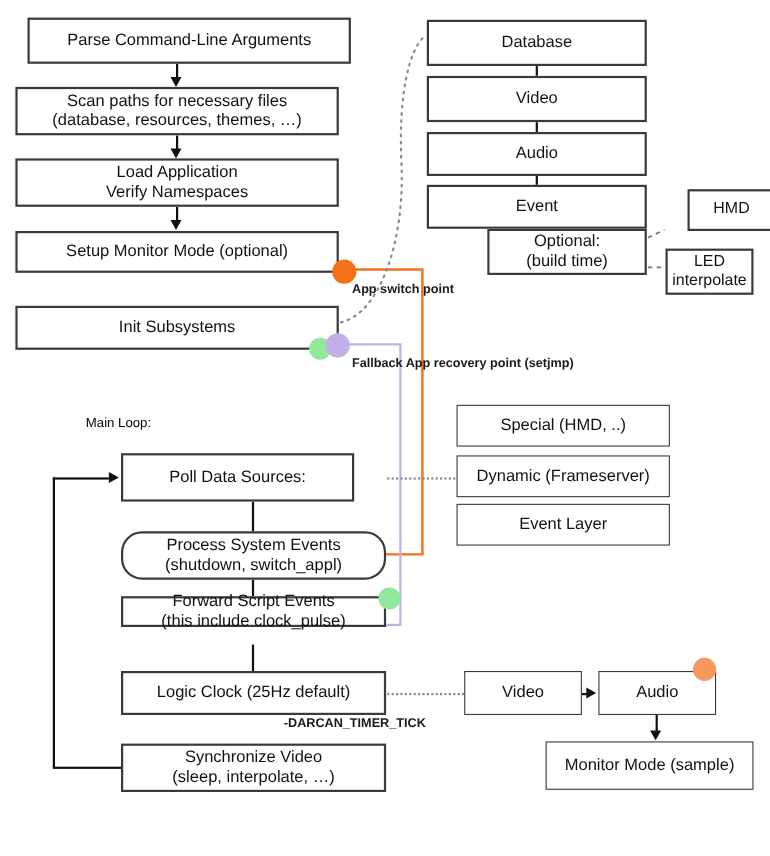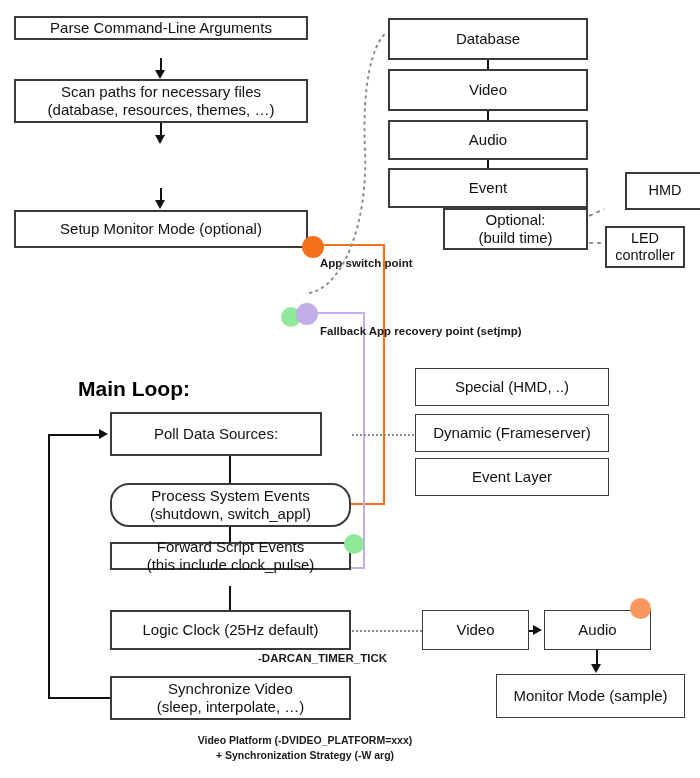--- a/index.html
+++ b/index.html
@@ -96,22 +96,22 @@
   .label {
     position: absolute;
     font-size: 11.5px;
     font-weight: bold;
     color: #1a1a1a;
     white-space: nowrap;
     z-index: 8;
   }
   .heading {
     position: absolute;
-    font-size: 21px;
-    font-weight: bold;
+    font-size: 12px;
+    font-weight: normal;
     color: #000000;
     white-space: nowrap;
     z-index: 8;
   }
   .caption {
     position: absolute;
     font-size: 10.5px;
     font-weight: bold;
     color: #1a1a1a;
     white-space: pre-line;
@@ -125,37 +125,40 @@
 
 <div id="canvas">
 
   <svg class="path-svg" viewBox="0 0 700 778">
 
     <polyline points="315,245 384,245 384,504 351,504" fill="none" stroke="#f4701a" stroke-width="2.2"></polyline>
 
     <polyline points="310,313 364,313 364,568 351,568" fill="none" stroke="#c3aee8" stroke-width="2"></polyline>
   </svg>
 
-  <div class="box" style="left:14px; top:16px; width:294px; height:24px;">Parse Command-Line Arguments</div>
+  <div class="box" style="left:25px; top:16px; width:294px; height:42px;">Parse Command-Line Arguments</div>
 
   <div class="vline" style="left:160px; top:58px; height:16px;"></div>
   <div class="arrow-down" style="left:155px; top:70px;"></div>
 
   <div class="box" style="left:14px; top:79px; width:294px; height:44px;">Scan paths for necessary files
 (database, resources, themes, …)</div>
 
   <div class="vline" style="left:160px; top:123px; height:16px;"></div>
   <div class="arrow-down" style="left:155px; top:135px;"></div>
 
+  <div class="box" style="left:14px; top:144px; width:294px; height:44px;">Load Application
+Verify Namespaces</div>
 
   <div class="vline" style="left:160px; top:188px; height:16px;"></div>
   <div class="arrow-down" style="left:155px; top:200px;"></div>
 
   <div class="box" style="left:14px; top:210px; width:294px; height:38px;">Setup Monitor Mode (optional)</div>
 
+  <div class="box" style="left:14px; top:278px; width:294px; height:40px;">Init Subsystems</div>
 
   <div class="box" style="left:388px; top:18px; width:200px; height:42px;">Database</div>
   <div class="vline" style="left:487px; top:60px; height:9px;"></div>
 
   <div class="box" style="left:388px; top:69px; width:200px; height:42px;">Video</div>
   <div class="vline" style="left:487px; top:111px; height:9px;"></div>
 
   <div class="box" style="left:388px; top:120px; width:200px; height:40px;">Audio</div>
   <div class="vline" style="left:487px; top:160px; height:9px;"></div>
 
@@ -164,21 +167,21 @@
   <svg class="path-svg" viewBox="0 0 700 778" style="z-index:5;">
     <line x1="487" y1="208" x2="478" y2="215" stroke="#111111" stroke-width="1.8"></line>
   </svg>
 
   <div class="box" style="left:443px; top:208px; width:145px; height:42px;">Optional:
 (build time)</div>
 
   <div class="box small" style="left:605px; top:172px; width:80px; height:38px;margin-left:20px;">HMD</div>
 
   <div class="box small" style="left:605px; top:226px; width:80px; height:42px;">LED
-controller</div>
+interpolate</div>
 
   <svg class="path-svg" viewBox="0 0 700 778" style="z-index:5;">
     <line x1="589" y1="216" x2="604" y2="209" stroke="#777777" stroke-width="1.6" stroke-dasharray="4 4"></line>
     <line x1="589" y1="243" x2="604" y2="243" stroke="#777777" stroke-width="1.6" stroke-dasharray="4 4"></line>
   </svg>
 
   <svg class="path-svg" viewBox="0 0 700 778" style="z-index:2;">
     <path d="M310,293 C345,285 368,220 365,150 C362,85 372,45 386,33" fill="none" stroke="#8a8a8a" stroke-width="2" stroke-dasharray="1.5 5" stroke-linecap="round"></path>
   </svg>
 
@@ -239,16 +242,14 @@
 
   <div class="box thin" style="left:544px; top:610px; width:107px; height:40px;">Audio</div>
 
   <div class="dot" style="left:630px; top:598px; width:21px; height:21px; background:#f7995e;"></div>
 
   <div class="vline" style="left:596px; top:650px; height:20px;"></div>
   <div class="arrow-down" style="left:591px; top:664px;"></div>
 
   <div class="box thin" style="left:496px; top:674px; width:189px; height:44px;">Monitor Mode (sample)</div>
 
-  <div class="caption" style="left:150px; top:733px; width:310px;">Video Platform (-DVIDEO_PLATFORM=xxx)
-+ Synchronization Strategy (-W arg)</div>
 
 </div>
 
 </body></html>

